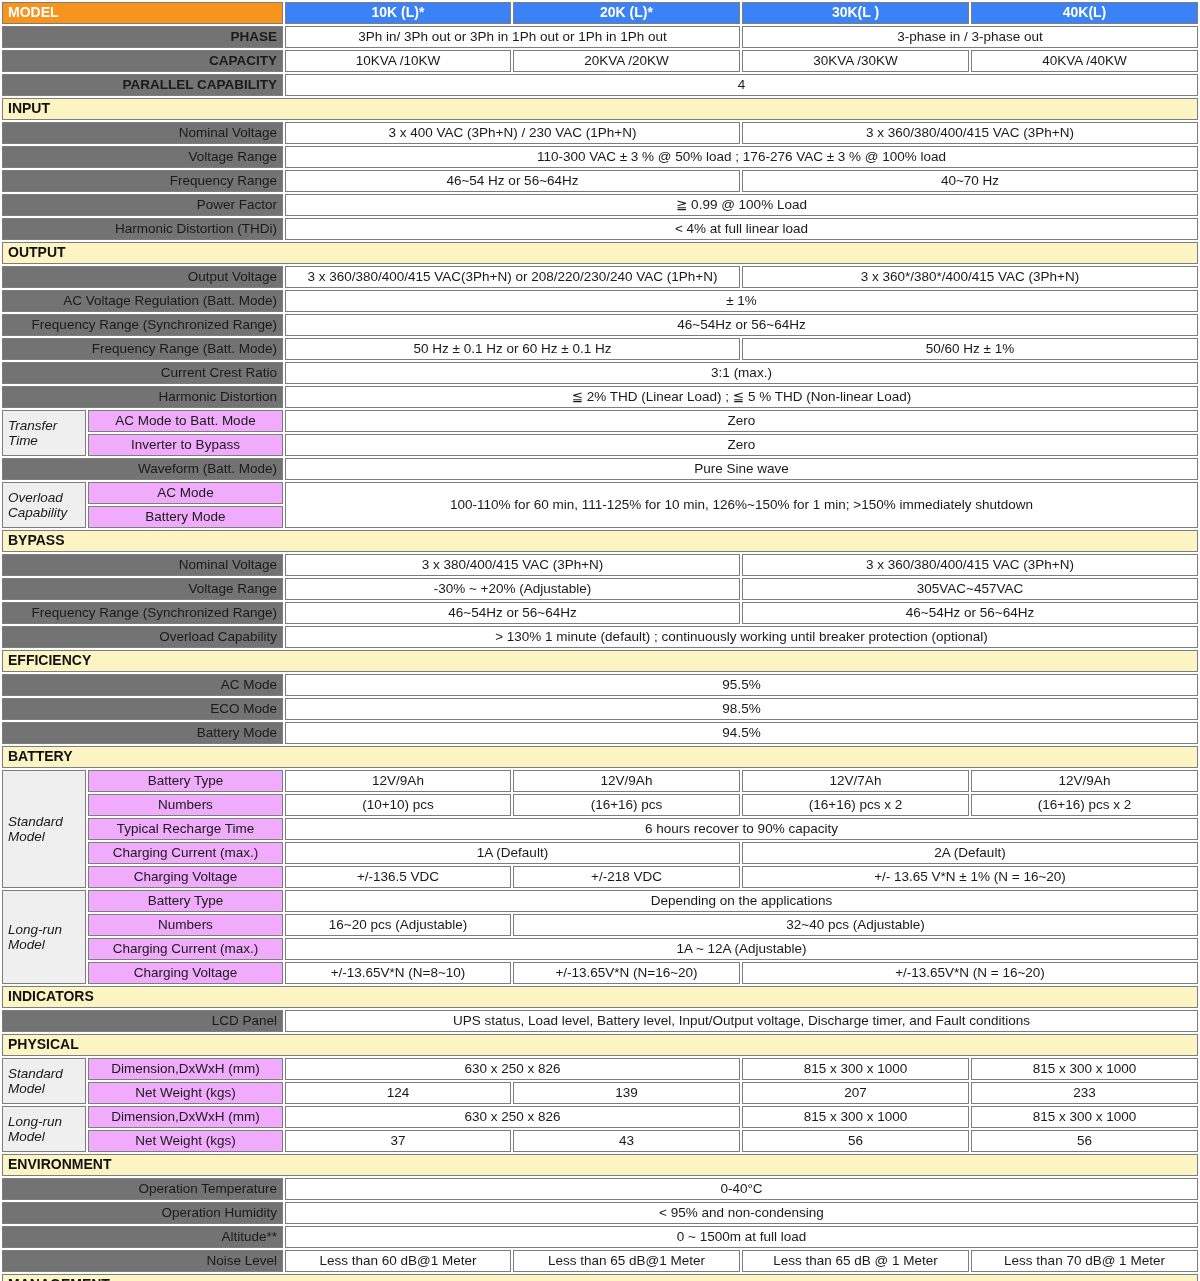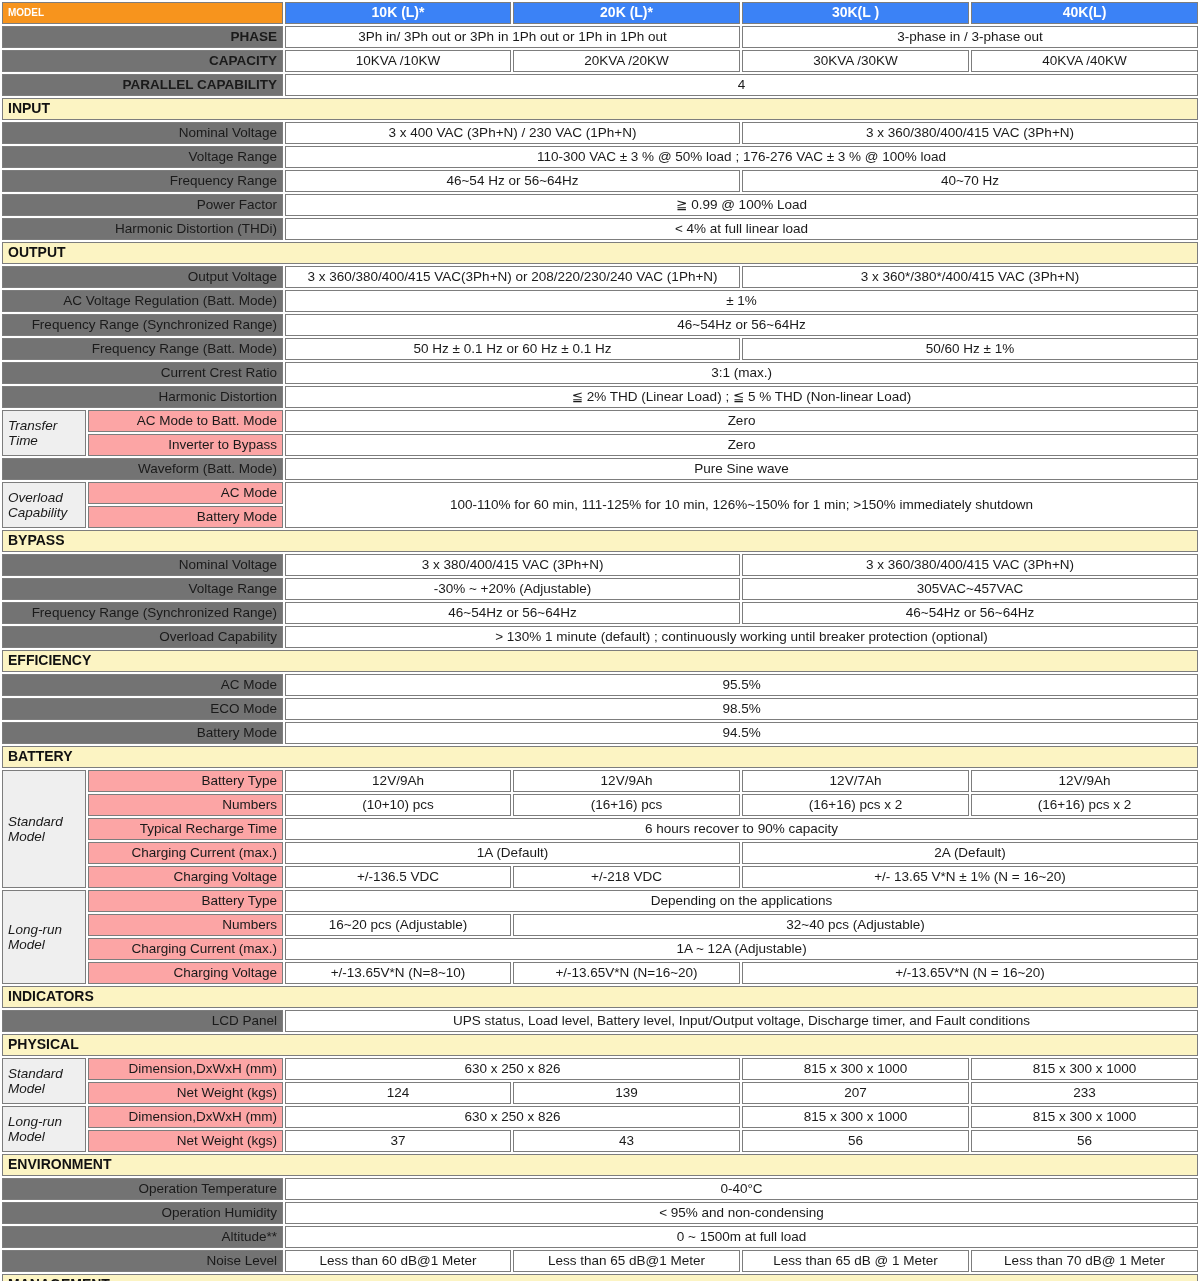--- a/index.html
+++ b/index.html
@@ -15,37 +15,37 @@
   }
   table.spec td, table.spec th{
     border:1px solid #7d7d7d;
     height:20px;
     padding:0 5px;
     overflow:hidden;
     vertical-align:middle;
     line-height:1.12;
   }
   th.model{
-    background:#F7941D;color:#ffffff;font-weight:bold;text-align:left;font-size:10px;
+    background:#F7941D;color:#ffffff;font-weight:bold;text-align:left;font-size:14px;
   }
   th.col{
     background:#3b82f6;color:#ffffff;font-weight:bold;text-align:center;font-size:14px;
   }
   td.section{
     background:#FCF4C3;color:#111111;font-weight:bold;text-align:left;font-size:14px;
   }
   td.label{
     background:#737373;text-align:right;white-space:nowrap;
   }
   td.label.b{font-weight:bold;}
   td.group{
     background:#EFEFEF;text-align:left;vertical-align:middle;font-style:italic;
   }
   td.sub{
-    background:#fca5a5;text-align:right;white-space:nowrap;margin-top:36px;
+    background:#f0abfc;text-align:center;white-space:nowrap;margin-top:36px;
   }
   td.val{
     background:#ffffff;text-align:center;white-space:nowrap;
   }
 </style>
 </head>
 <body>
 
 <table class="spec">
   <colgroup>

